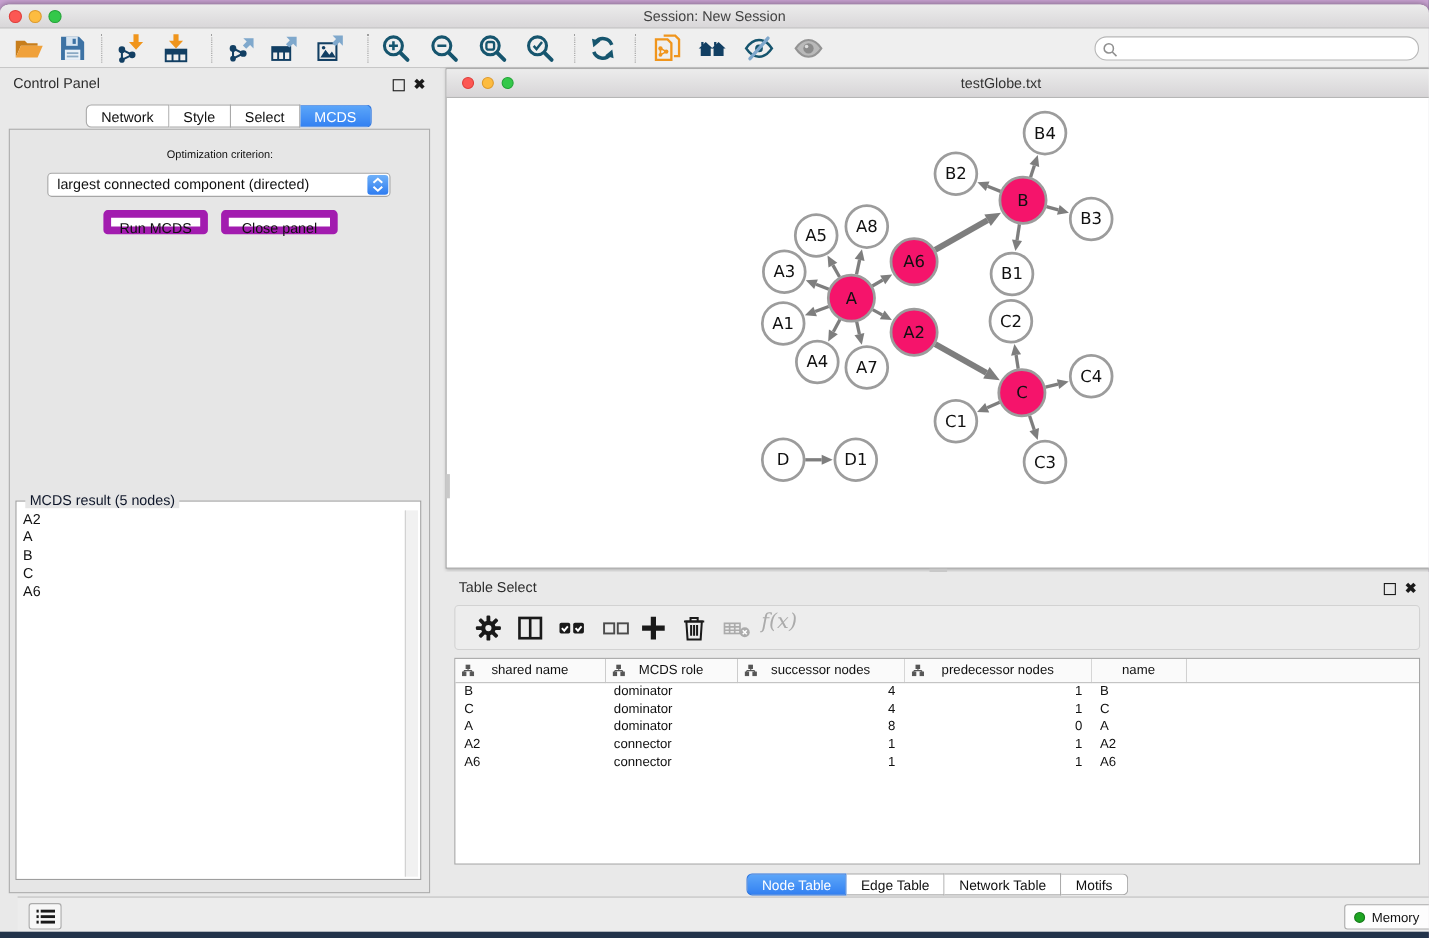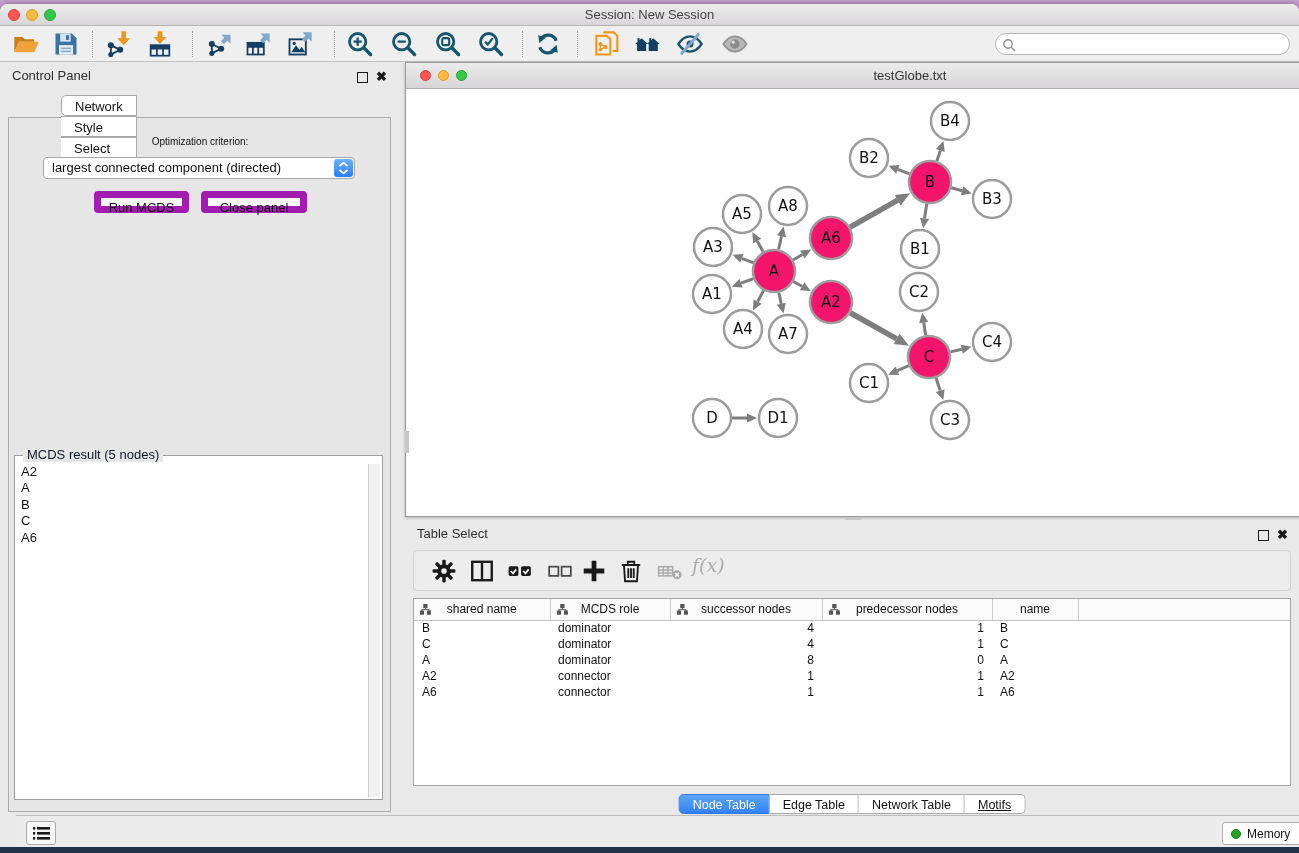--- a/index.html
+++ b/index.html
@@ -38,23 +38,23 @@
   .panel-header-label { position:absolute; left:12px; top:6px; font-size:13px; color:#2d2d2d; }
   .ph-float { position:absolute; top:10px; width:11px; height:11px; border:1.6px solid #1a1a1a; }
   .ph-close { position:absolute; top:7px; font-size:13px; font-weight:bold; color:#1a1a1a; }
   .cp-box { position:absolute; left:8px; top:55px; width:383px; height:695px;
             background:#e6e6e6; border:1px solid #adadad; }
   .seg-tabs { position:absolute; display:flex; }
   .seg-tab { height:21px; line-height:21px; padding:0 13px; background:#fff;
             border:1px solid #a9a9a9; border-left:none; font-size:13px; color:#111;
             cursor:default; white-space:nowrap; }
   .seg-tab:first-child { border-left:1px solid #a9a9a9; border-radius:5px 0 0 5px; }
-  .seg-tab:last-child { border-radius:0 5px 5px 0;text-decoration:underline; }
+  .seg-tab:last-child { border-radius:0 5px 5px 0; }
   .seg-tab.selected { background:linear-gradient(#5ca6f9,#3381f2); color:#fff; border-color:#2f77e0; }
-  .cp-tabs { left:61px; top:33px;flex-direction:column; }
+  .cp-tabs { left:78px; top:33px; }
   .opt-label { position:absolute; left:0; top:74px; width:400px; text-align:center;
             font-size:10px; color:#111; }
   .dropdown { position:absolute; left:43px; top:95px; width:312px; height:22px; background:#fff;
             border:1px solid #a6a6a6; border-radius:4px; font-size:13px; color:#111;
             line-height:20px; padding-left:8px; cursor:default; }
   .dd-stepper { position:absolute; right:1px; top:1px; width:19px; height:18px;
             background:linear-gradient(#6fb1f9,#2e7cf0); border-radius:3px; }
   .dd-stepper svg { position:absolute; left:3px; top:2px; }
   .cp-btn { position:absolute; top:129px; height:22px; background:#fff; border:7px solid #a21caf;
             border-radius:4px; font-size:13px; color:#111; text-align:center; line-height:20px; cursor:default; }

